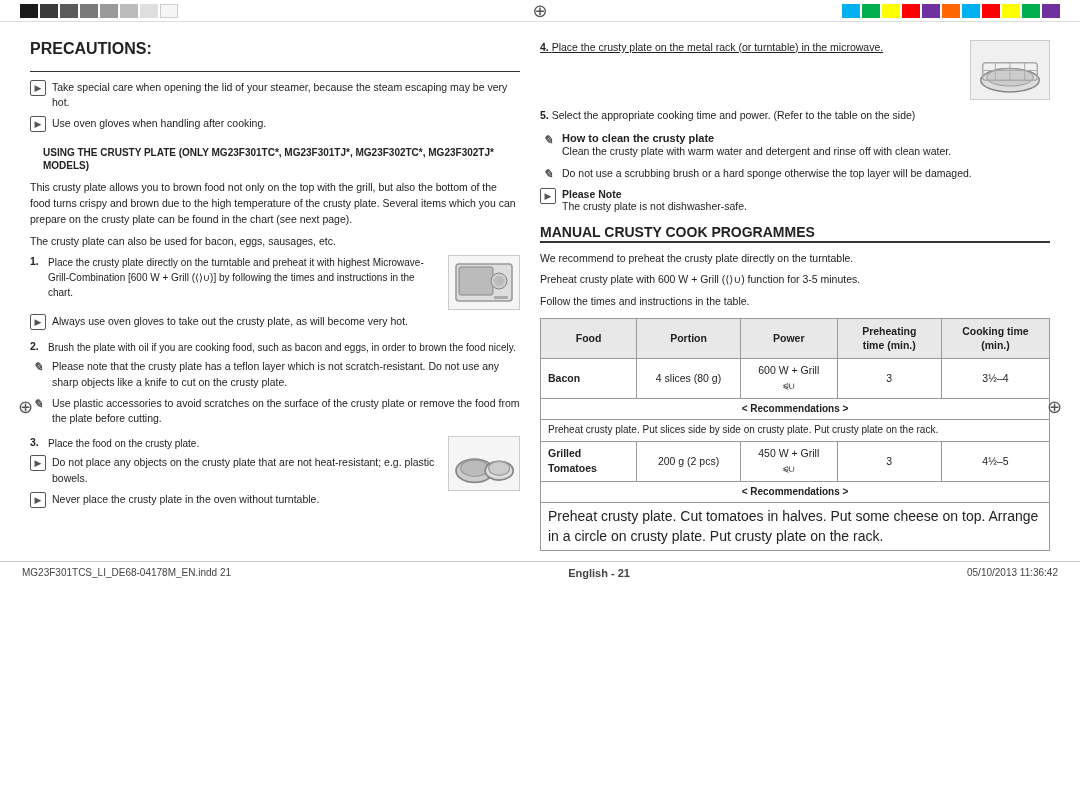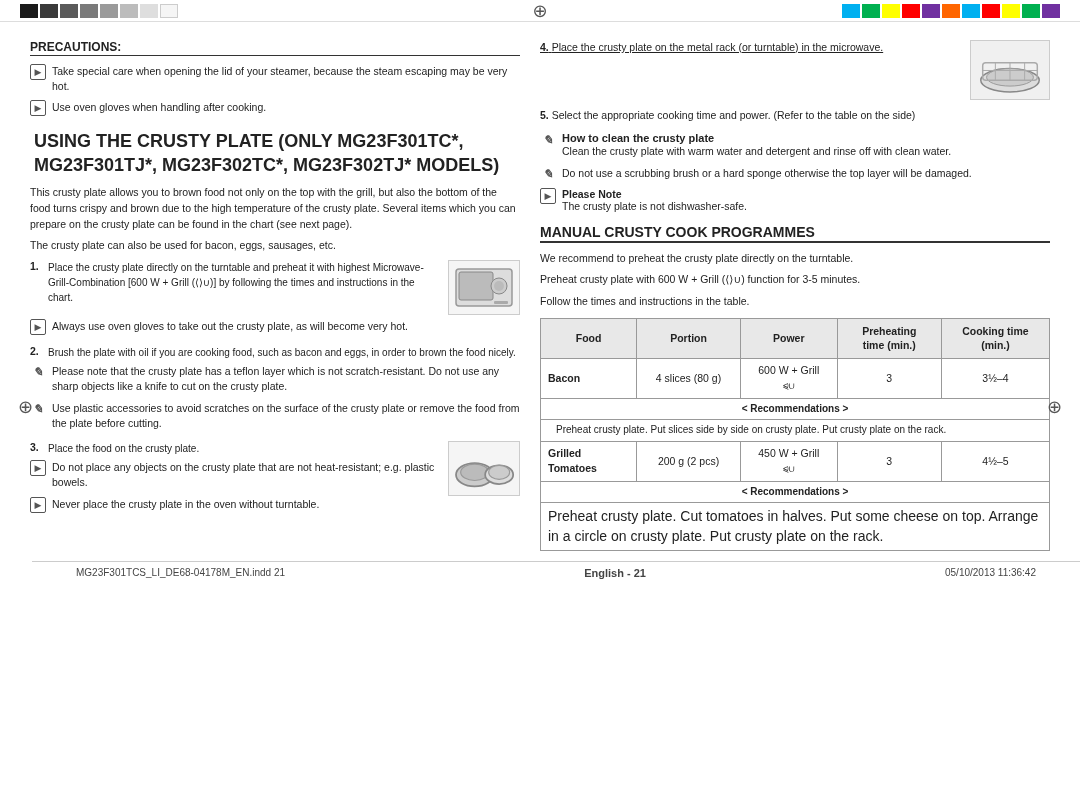--- a/index.html
+++ b/index.html
@@ -51,23 +51,23 @@
     }
 
     
     .right-col {
       flex: 1;
     }
 
     
     .precautions-title {
       font-weight: bold;
-      font-size: 12px;
+      font-size: 16px;
       border-bottom: 1px solid #333;
-      padding-bottom: 1px;
+      padding-bottom: 13px;
       margin-bottom: 8px;
       text-transform: uppercase;
     }
 
     .bullet-item {
       display: flex;
       align-items: flex-start;
       margin-bottom: 6px;
       font-size: 10.5px;
     }
@@ -91,23 +91,23 @@
       font-weight: bold;
       font-size: 12px;
       color: #555;
     }
     .bullet-text {
       line-height: 1.45;
     }
 
     
     .main-heading {
-      font-size: 18px;
+      font-size: 10px;
       font-weight: 900;
-      margin: 14px 0 8px 4px;
+      margin: 14px 0 8px 13px;
       line-height: 1.3;
       text-transform: uppercase;
     }
 
     .body-text {
       font-size: 10.5px;
       line-height: 1.5;
       margin-bottom: 6px;
     }
 
@@ -236,24 +236,23 @@
       padding: 3px 7px;
       background: #fff;
     }
 
     
     .bottom-bar {
       border-top: 1px solid #ccc;
       display: flex;
       justify-content: space-between;
       align-items: center;
-      padding: 5px 44px;
+      padding: 5px 22px;
       font-size: 10px;
       color: #444;
-      margin-left: 32px;
     }
     .page-center {
       text-align: center;
       font-weight: bold;
       font-size: 11px;
     }
 
     .crosshair {
       display: inline-block;
       font-size: 18px;
@@ -465,21 +464,21 @@
           <td class="center">600 W + Grill<br><span style="font-size:10px">⪨∪</span></td>
           <td class="center">3</td>
           <td class="center">3½–4</td>
         </tr>
         <tr class="rec-row">
           <td colspan="5">
             <strong>&lt; Recommendations &gt;</strong>
           </td>
         </tr>
         <tr>
-          <td colspan="5" class="note-row" style="border-top:none; font-size:10px; padding:3px 15px;">Preheat crusty plate. Put slices side by side on crusty plate. Put crusty plate on the rack.</td>
+          <td colspan="5" class="note-row" style="border-top:none; font-size:10px; padding:3px 7px;">Preheat crusty plate. Put slices side by side on crusty plate. Put crusty plate on the rack.</td>
         </tr>
 
         <tr>
           <td class="food-cell">Grilled<br>Tomatoes</td>
           <td class="center">200 g (2 pcs)</td>
           <td class="center">450 W + Grill<br><span style="font-size:10px">⪨∪</span></td>
           <td class="center">3</td>
           <td class="center">4½–5</td>
         </tr>
         <tr class="rec-row">

